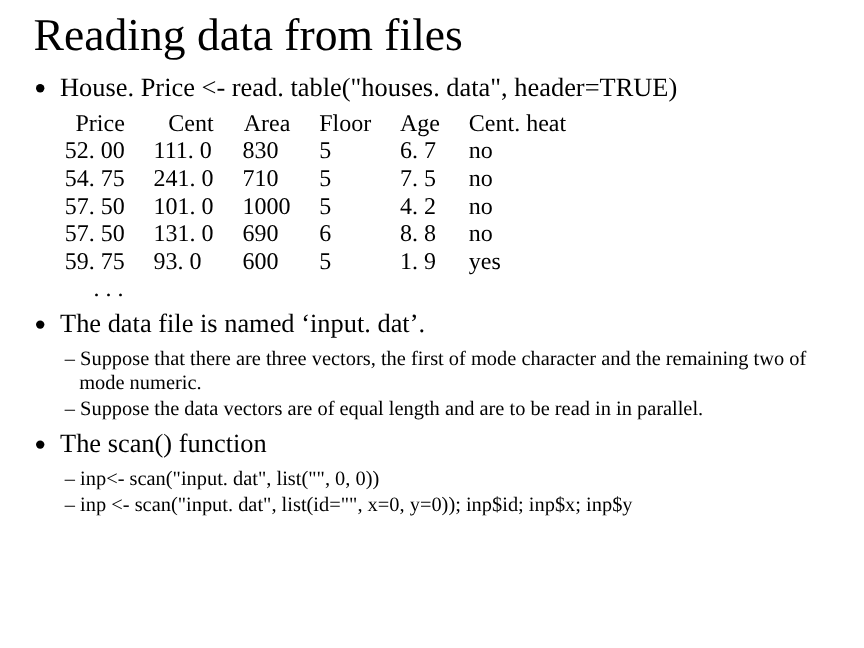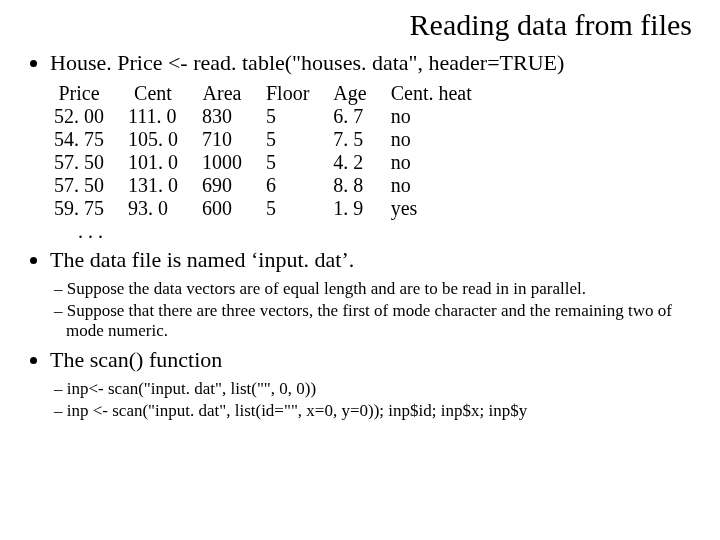--- a/index.html
+++ b/index.html
@@ -9,22 +9,22 @@
     height: 540px;
     background: #fff;
     font-family: "Times New Roman", Times, serif;
     color: #000;
     overflow: hidden;
   }
   .slide {
     padding: 6px 28px 0 28px;
   }
   .title {
-    font-size: 30px;
-    text-align: right;
+    font-size: 38px;
+    text-align: left;
     margin: 2px 0 8px 0;
     font-weight: normal;
   }
   ul.top {
     list-style: disc;
     margin: 0 0 6px 0;
     padding-left: 22px;
   }
   ul.top > li {
     font-size: 22px;
@@ -52,21 +52,21 @@
     border-collapse: collapse;
     font-size: 20px;
   }
   table.data td {
     padding: 0 12px 0 12px;
     text-align: left;
     vertical-align: top;
     white-space: nowrap;
   }
   table.data tr:first-child td {
-    text-align: center;
+    text-align: right;
   }
   .ell {
     padding-left: 36px;
     font-size: 20px;
   }
 </style>
 </head>
 <body>
 
 <div class="slide">
@@ -91,21 +91,21 @@
       <tr>
         <td>52. 00</td>
         <td>111. 0</td>
         <td>830</td>
         <td>5</td>
         <td>6. 7</td>
         <td>no</td>
       </tr>
       <tr>
         <td>54. 75</td>
-        <td>105. 0</td>
+        <td>241. 0</td>
         <td>710</td>
         <td>5</td>
         <td>7. 5</td>
         <td>no</td>
       </tr>
       <tr>
         <td>57. 50</td>
         <td>101. 0</td>
         <td>1000</td>
         <td>5</td>
@@ -130,22 +130,22 @@
       </tr>
     </tbody>
       </table>
     <div class="ell">. . .</div>
   </div>
 
   <ul class="top">
     <li>The data file is named ‘input. dat’.</li>
   </ul>
   <ul class="sub">
+    <li>Suppose that there are three vectors, the first of mode character and the remaining two of mode numeric.</li>
     <li>Suppose the data vectors are of equal length and are to be read in in parallel.</li>
-    <li>Suppose that there are three vectors, the first of mode character and the remaining two of mode numeric.</li>
   </ul>
 
   <ul class="top">
     <li>The scan() function</li>
   </ul>
   <ul class="sub">
     <li>inp&lt;- scan("input. dat", list("", 0, 0))</li>
     <li>inp &lt;- scan("input. dat", list(id="", x=0, y=0));  inp$id; inp$x; inp$y</li>
   </ul>
 

